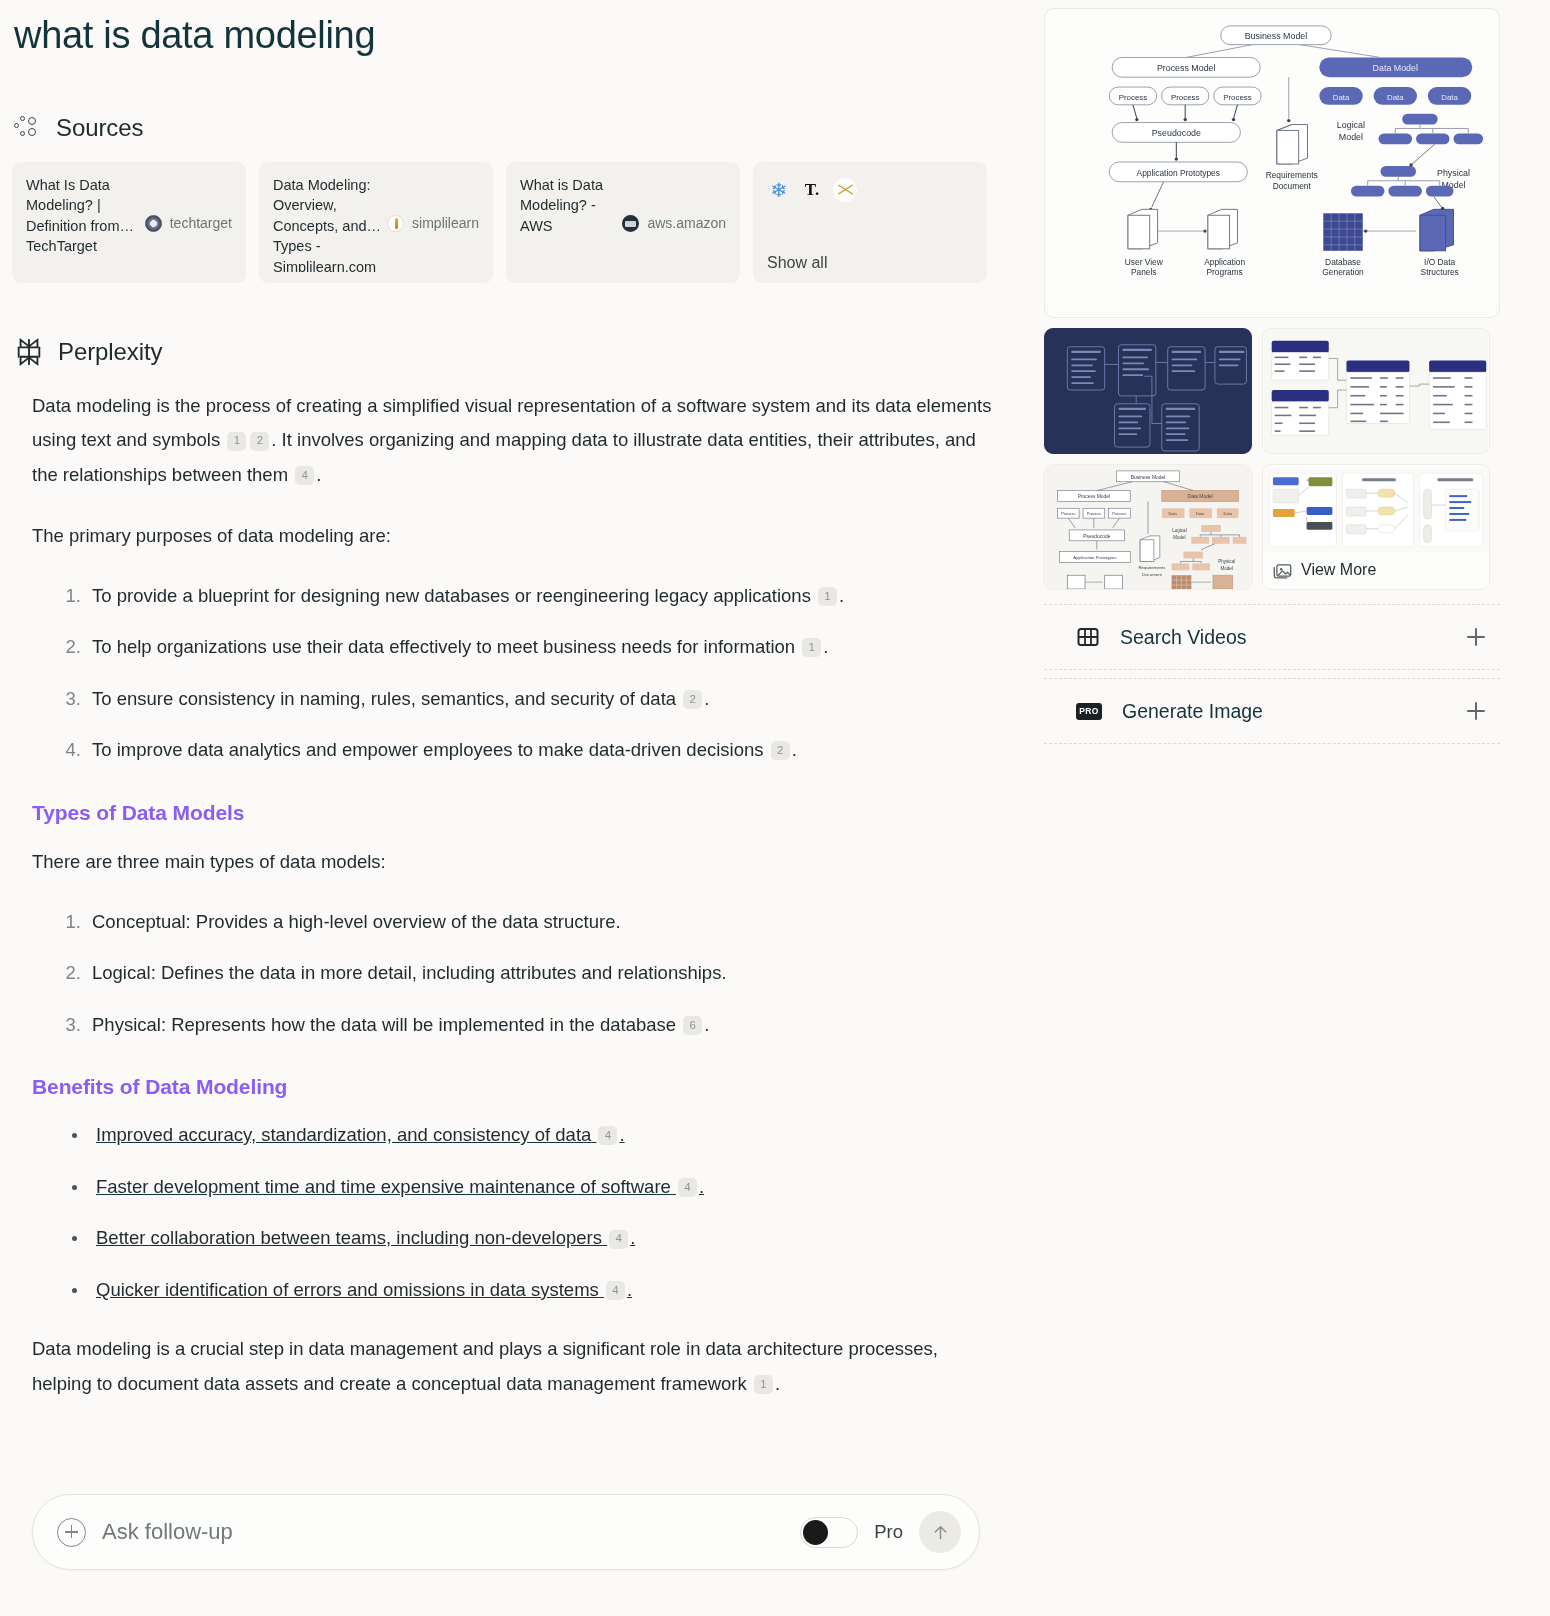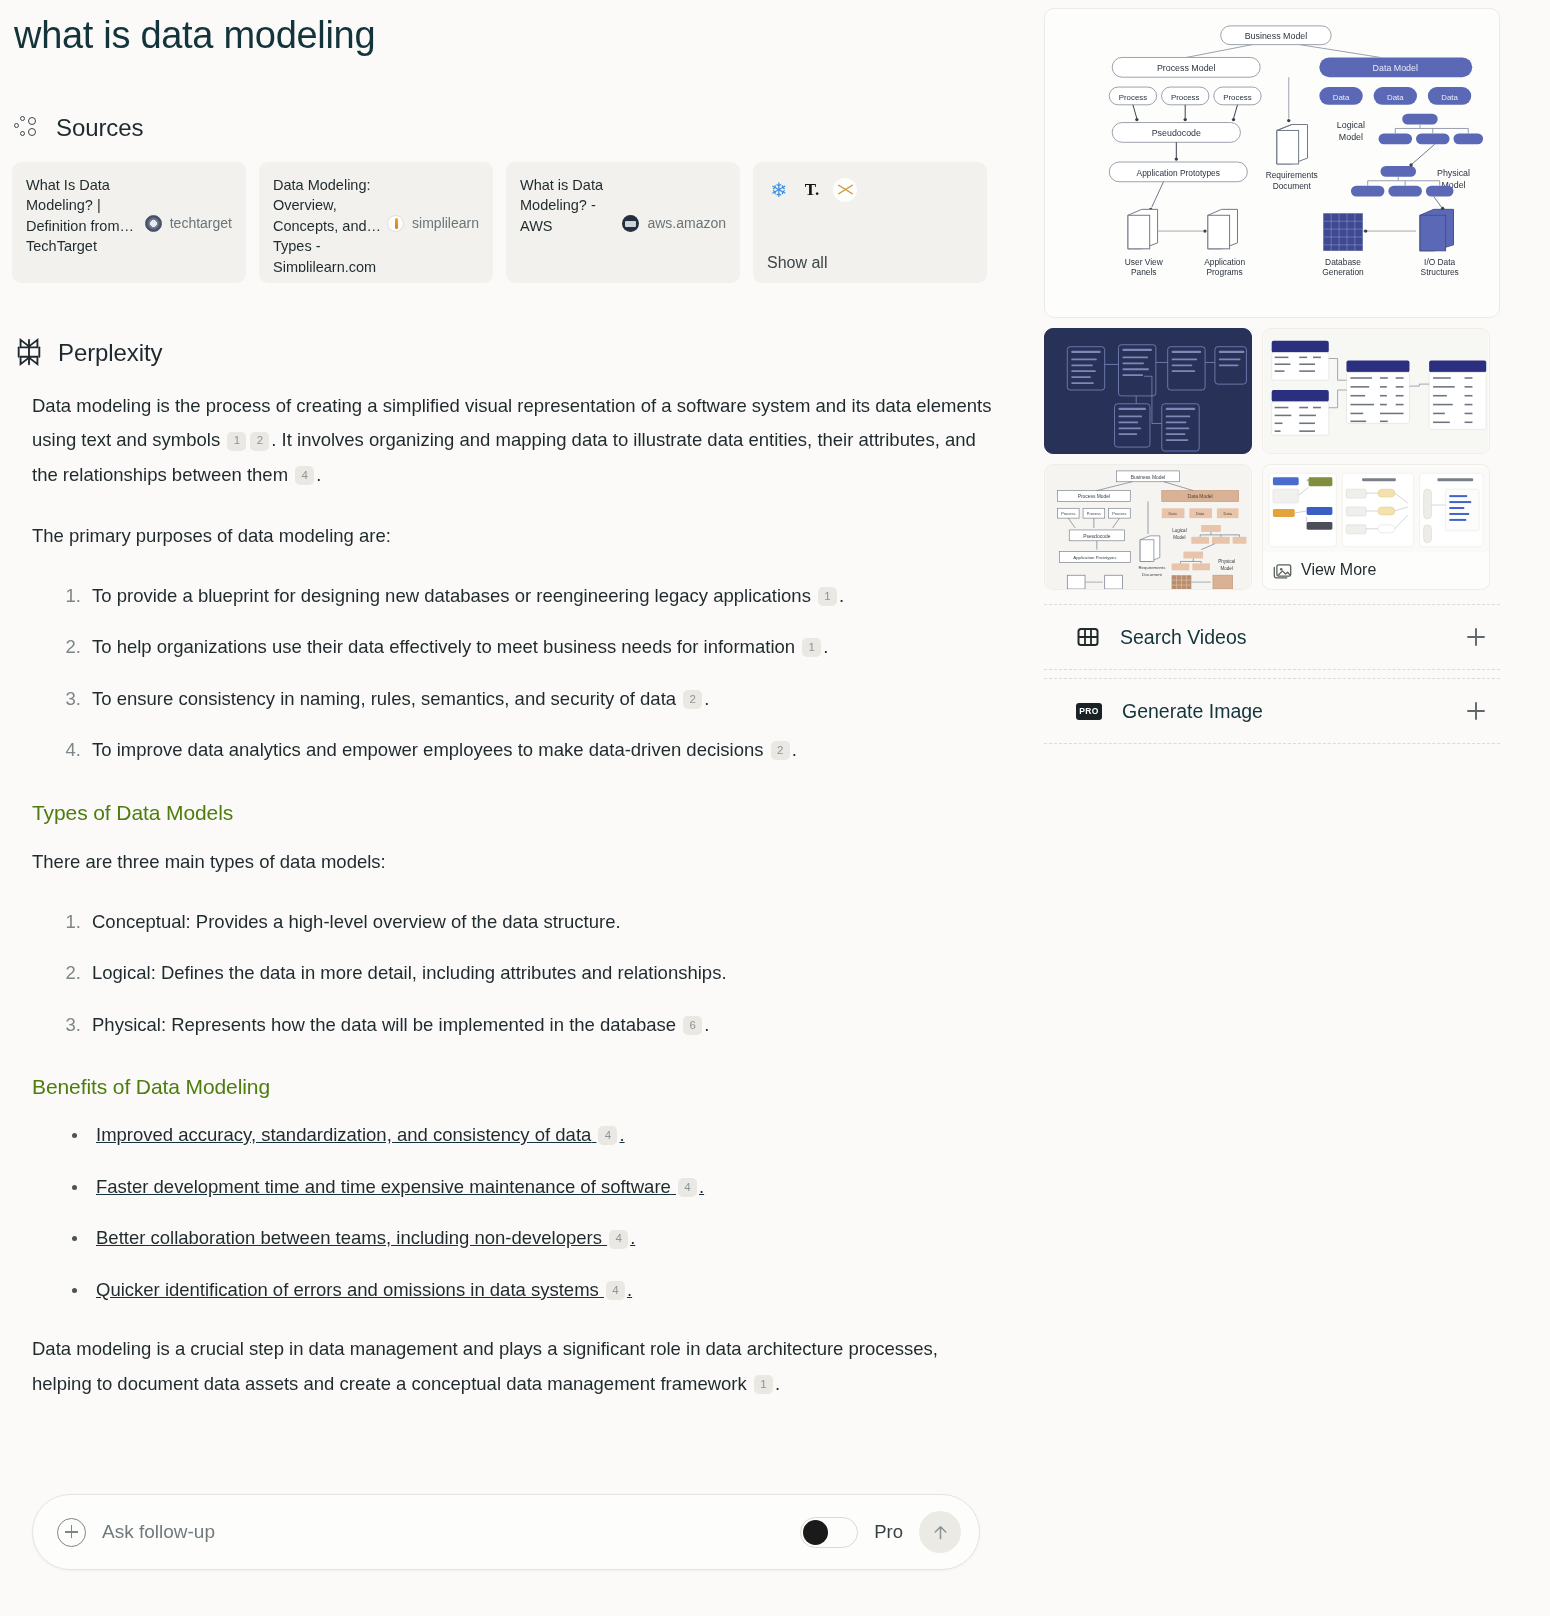--- a/index.html
+++ b/index.html
@@ -31,21 +31,21 @@
     font-size: 38px;
     font-weight: 400;
     letter-spacing: -0.3px;
     color: #13343b;
     padding: 12px 0 0 4px;
     line-height: 1.25;
   }
 
   .section-head {
     display: flex;
-    align-items: flex-end;
+    align-items: center;
     gap: 14px;
     margin-top: 54px;
     padding-left: 4px;
   }
   .section-head .label {
     font-size: 24px;
     font-weight: 500;
     color: #1f2a2e;
     letter-spacing: -0.1px;
   }
@@ -168,22 +168,22 @@
   .answer { margin-top: 22px; padding-left: 2px; margin-left: 20px; }
   .answer p {
     font-size: 18.5px;
     line-height: 1.88;
     color: #1f2a2e;
     margin: 0 0 26px 0;
     max-width: 965px;
   }
   .answer h3 {
     font-size: 21px;
-    font-weight: 400;
-    color: #4d7c0f;
+    font-weight: 700;
+    color: #8b5cf6;
     margin: 34px 0 20px 0;
     letter-spacing: -0.1px;
   }
   .answer ol, .answer ul {
     margin: 0 0 26px 0;
     padding-left: 54px;
     max-width: 980px;
   }
   .answer ol li, .answer ul li {
     font-size: 18.5px;
@@ -253,21 +253,21 @@
     background: #7d8789;
   }
   .plus-btn::before { left: 6.5px; top: 12.8px; width: 13px; height: 1.7px; }
   .plus-btn::after  { top: 6.5px; left: 12.8px; height: 13px; width: 1.7px; }
 
   .followup-input {
     flex: 1 1 auto;
     border: none;
     outline: none;
     background: transparent;
-    font-size: 19px;
+    font-size: 22px;
     color: #13343b;
     font-family: inherit;
   }
   .followup-input::placeholder { color: #707a7d; }
 
   .pro-toggle {
     width: 58px; height: 31px;
     border-radius: 16px;
     background: #fdfdfb;
     border: 1px solid #ddd9d0;

